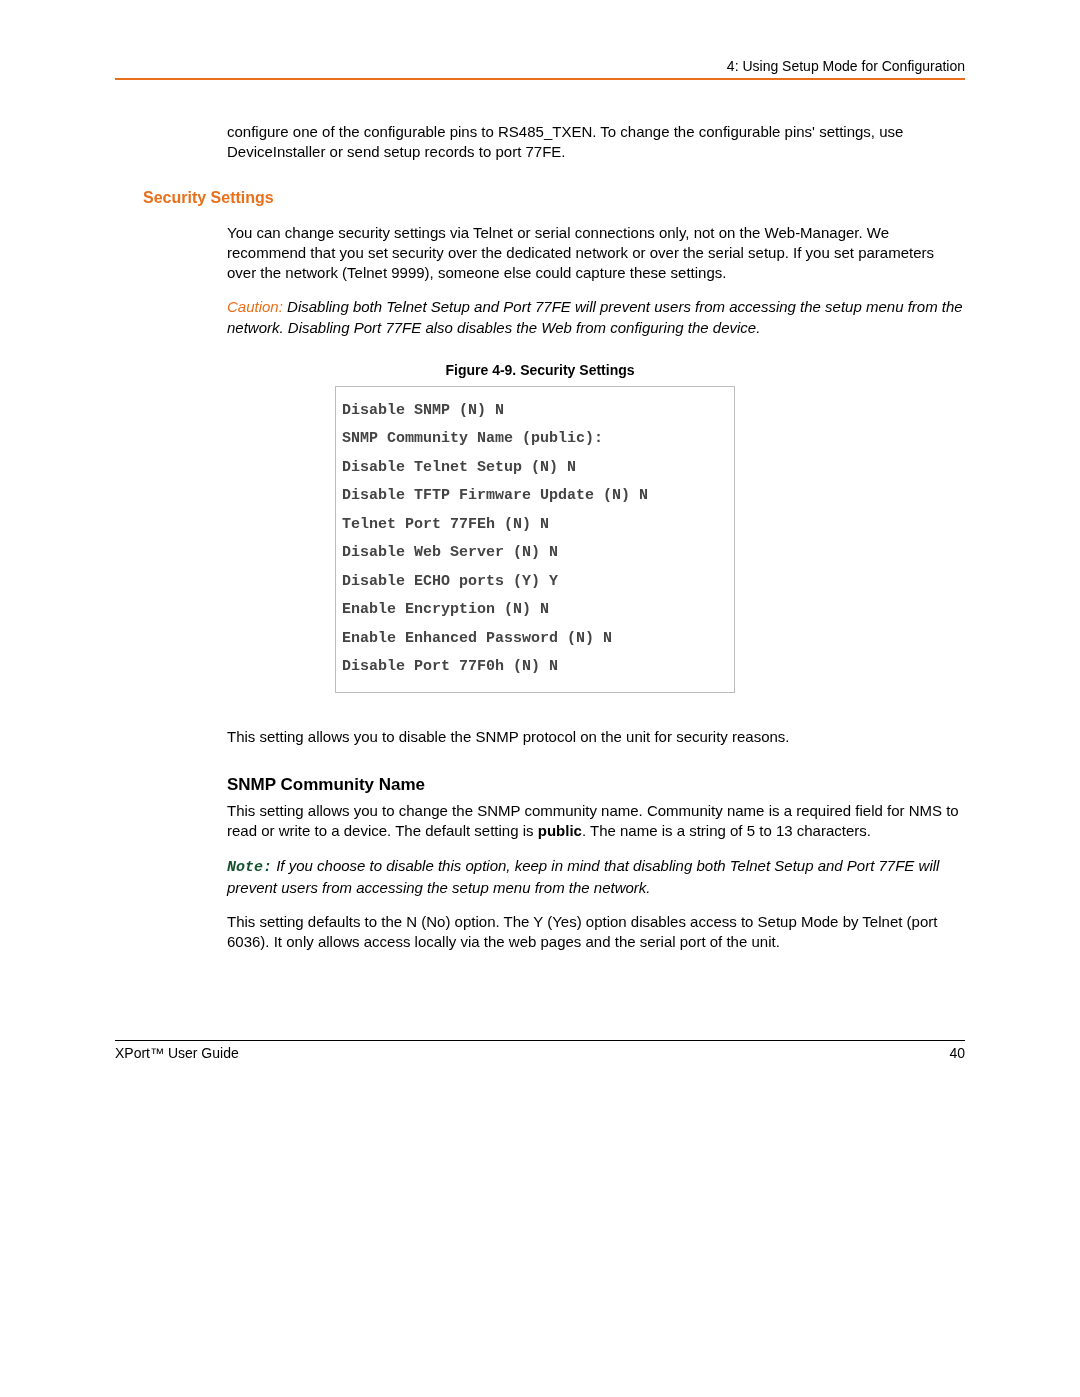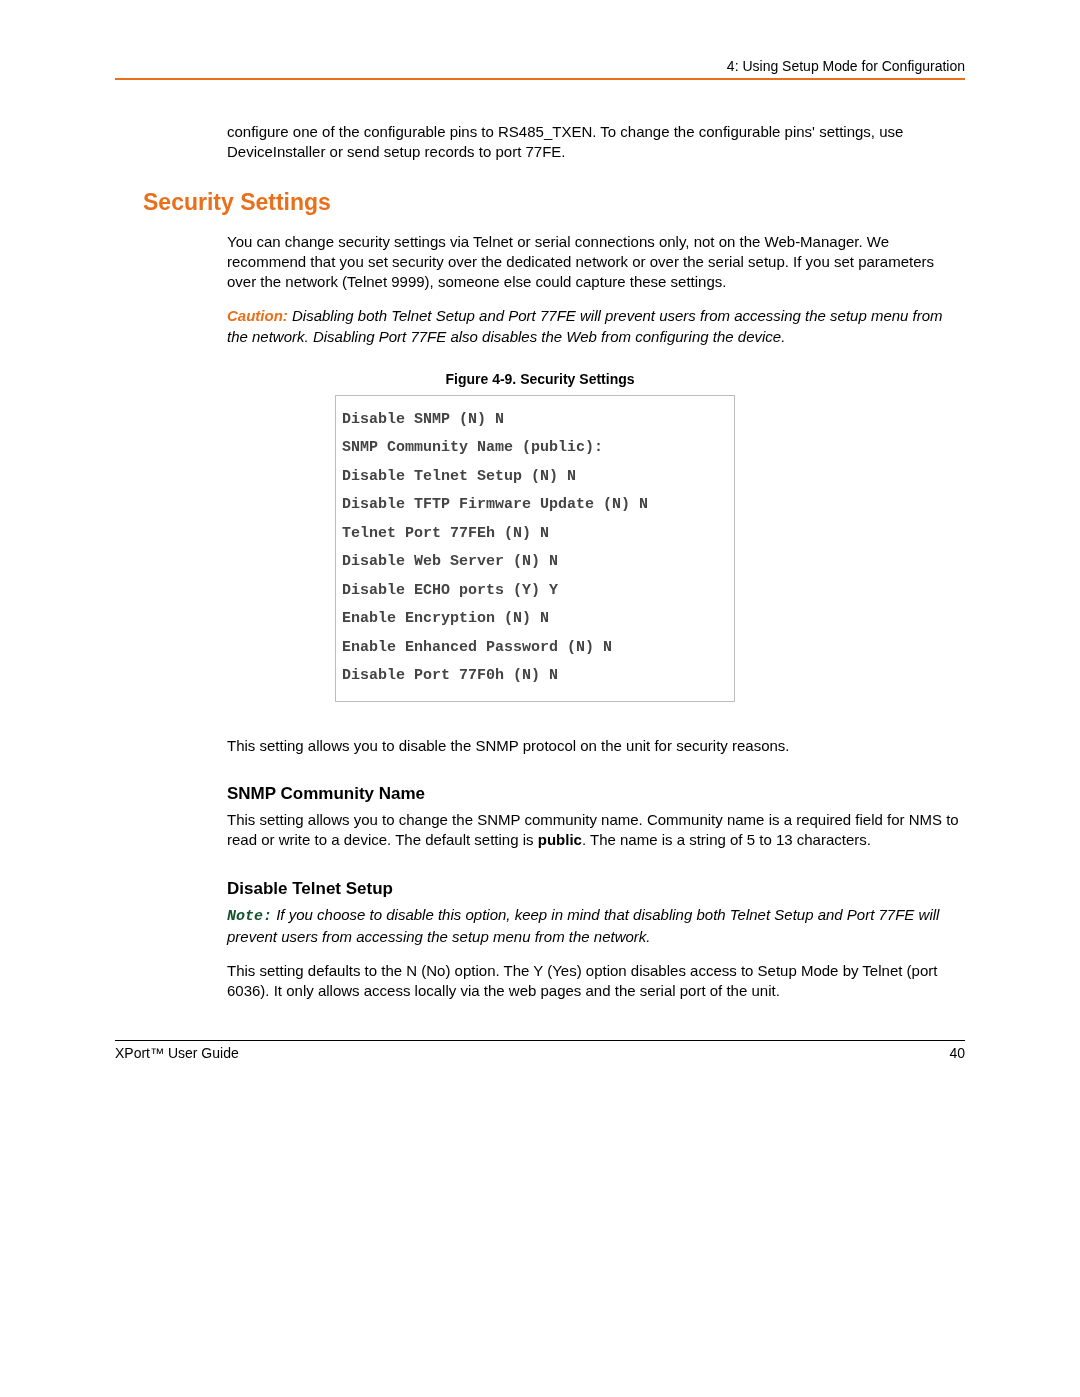--- a/index.html
+++ b/index.html
@@ -28,27 +28,27 @@
     margin: 0 0 42px 0;
   }
   .body-text {
     margin-left: 112px;
     margin-right: 0;
     line-height: 1.35;
   }
   .body-text p { margin: 0 0 14px 0; }
   h1.section-heading {
     color: #e96f1a;
-    font-size: 23px;
+    font-size: 16px;
     font-weight: bold;
     margin: 26px 0 16px 28px;
   }
   .caution-label {
     color: #e96f1a;
-    font-weight: bold;
+    font-weight: normal;
     font-style: italic;
   }
   .italic { font-style: italic; }
   .figure-caption {
     text-align: center;
     font-weight: bold;
     font-size: 14px;
     margin: 24px 0 8px 0;
   }
   .code-box {
@@ -130,21 +130,20 @@
     <p>This setting allows you to disable the SNMP protocol on the unit for security reasons.</p>
   </div>
 
   <h2 class="subheading">SNMP Community Name</h2>
   <div class="body-text">
     <p>
       <span>This setting allows you to change the SNMP community name. Community name is a required field for NMS to read or write to a device. The default setting is </span><span class="inline-bold">public</span><span>. The name is a string of 5 to 13 characters.</span>
     </p>
   </div>
 
-  <h2 class="subheading">Disable Telnet Setup</h2>
   <div class="body-text">
     <p class="italic">
       <span class="note-label">Note:</span><span> If you choose to disable this option, keep in mind that disabling both Telnet Setup and Port 77FE will prevent users from accessing the setup menu from the network.</span>
     </p>
     <p>This setting defaults to the N (No) option. The Y (Yes) option disables access to Setup Mode by Telnet (port 6036). It only allows access locally via the web pages and the serial port of the unit.</p>
   </div>
 
   <div class="footer">
     <hr class="footer-rule">
     <div class="footer-row">

